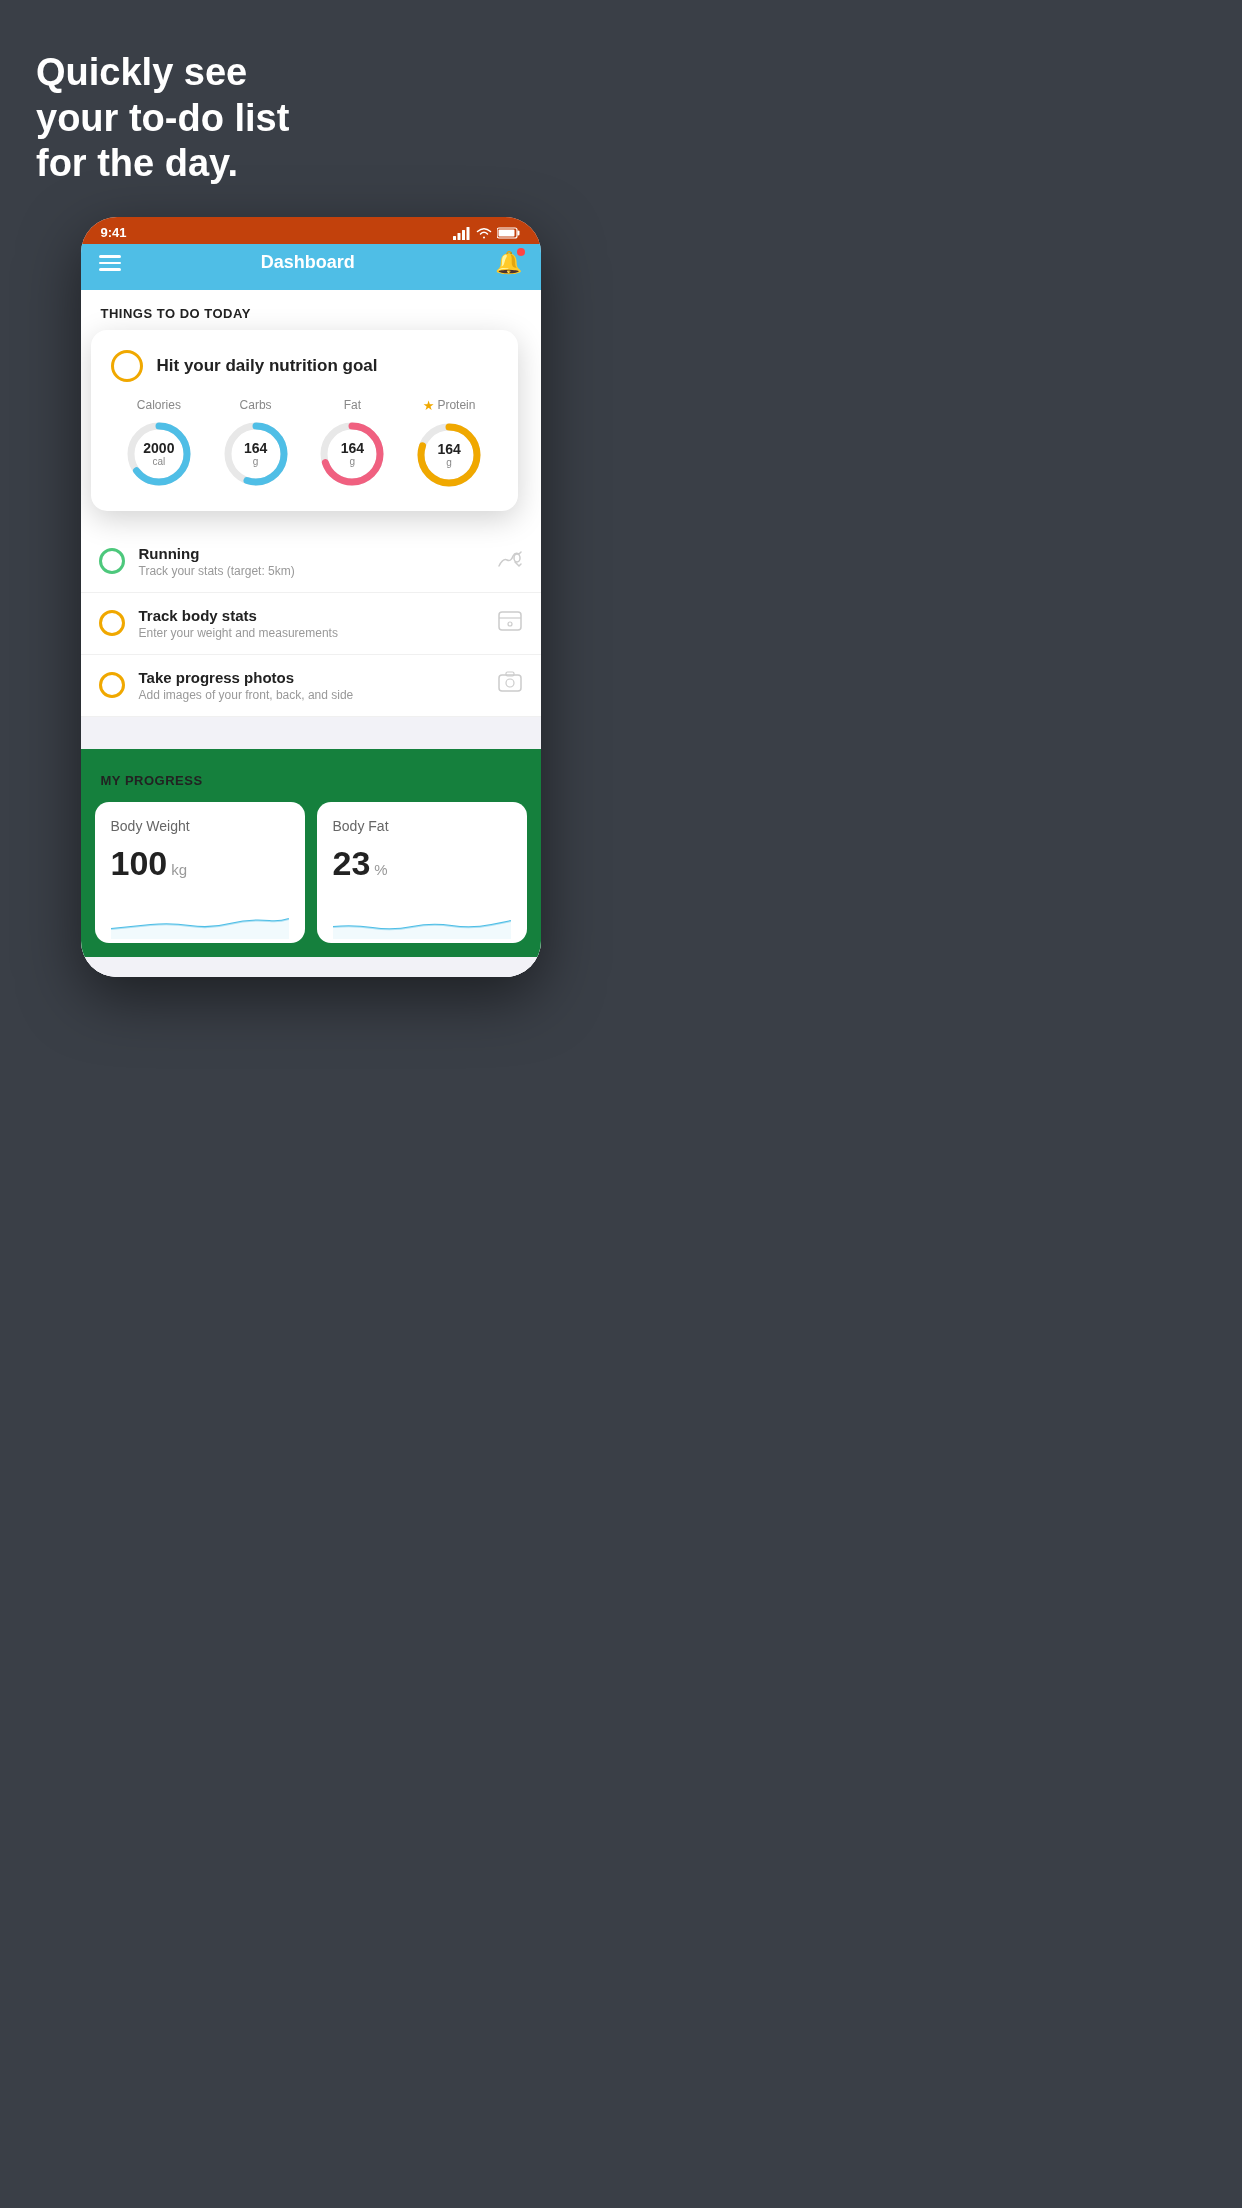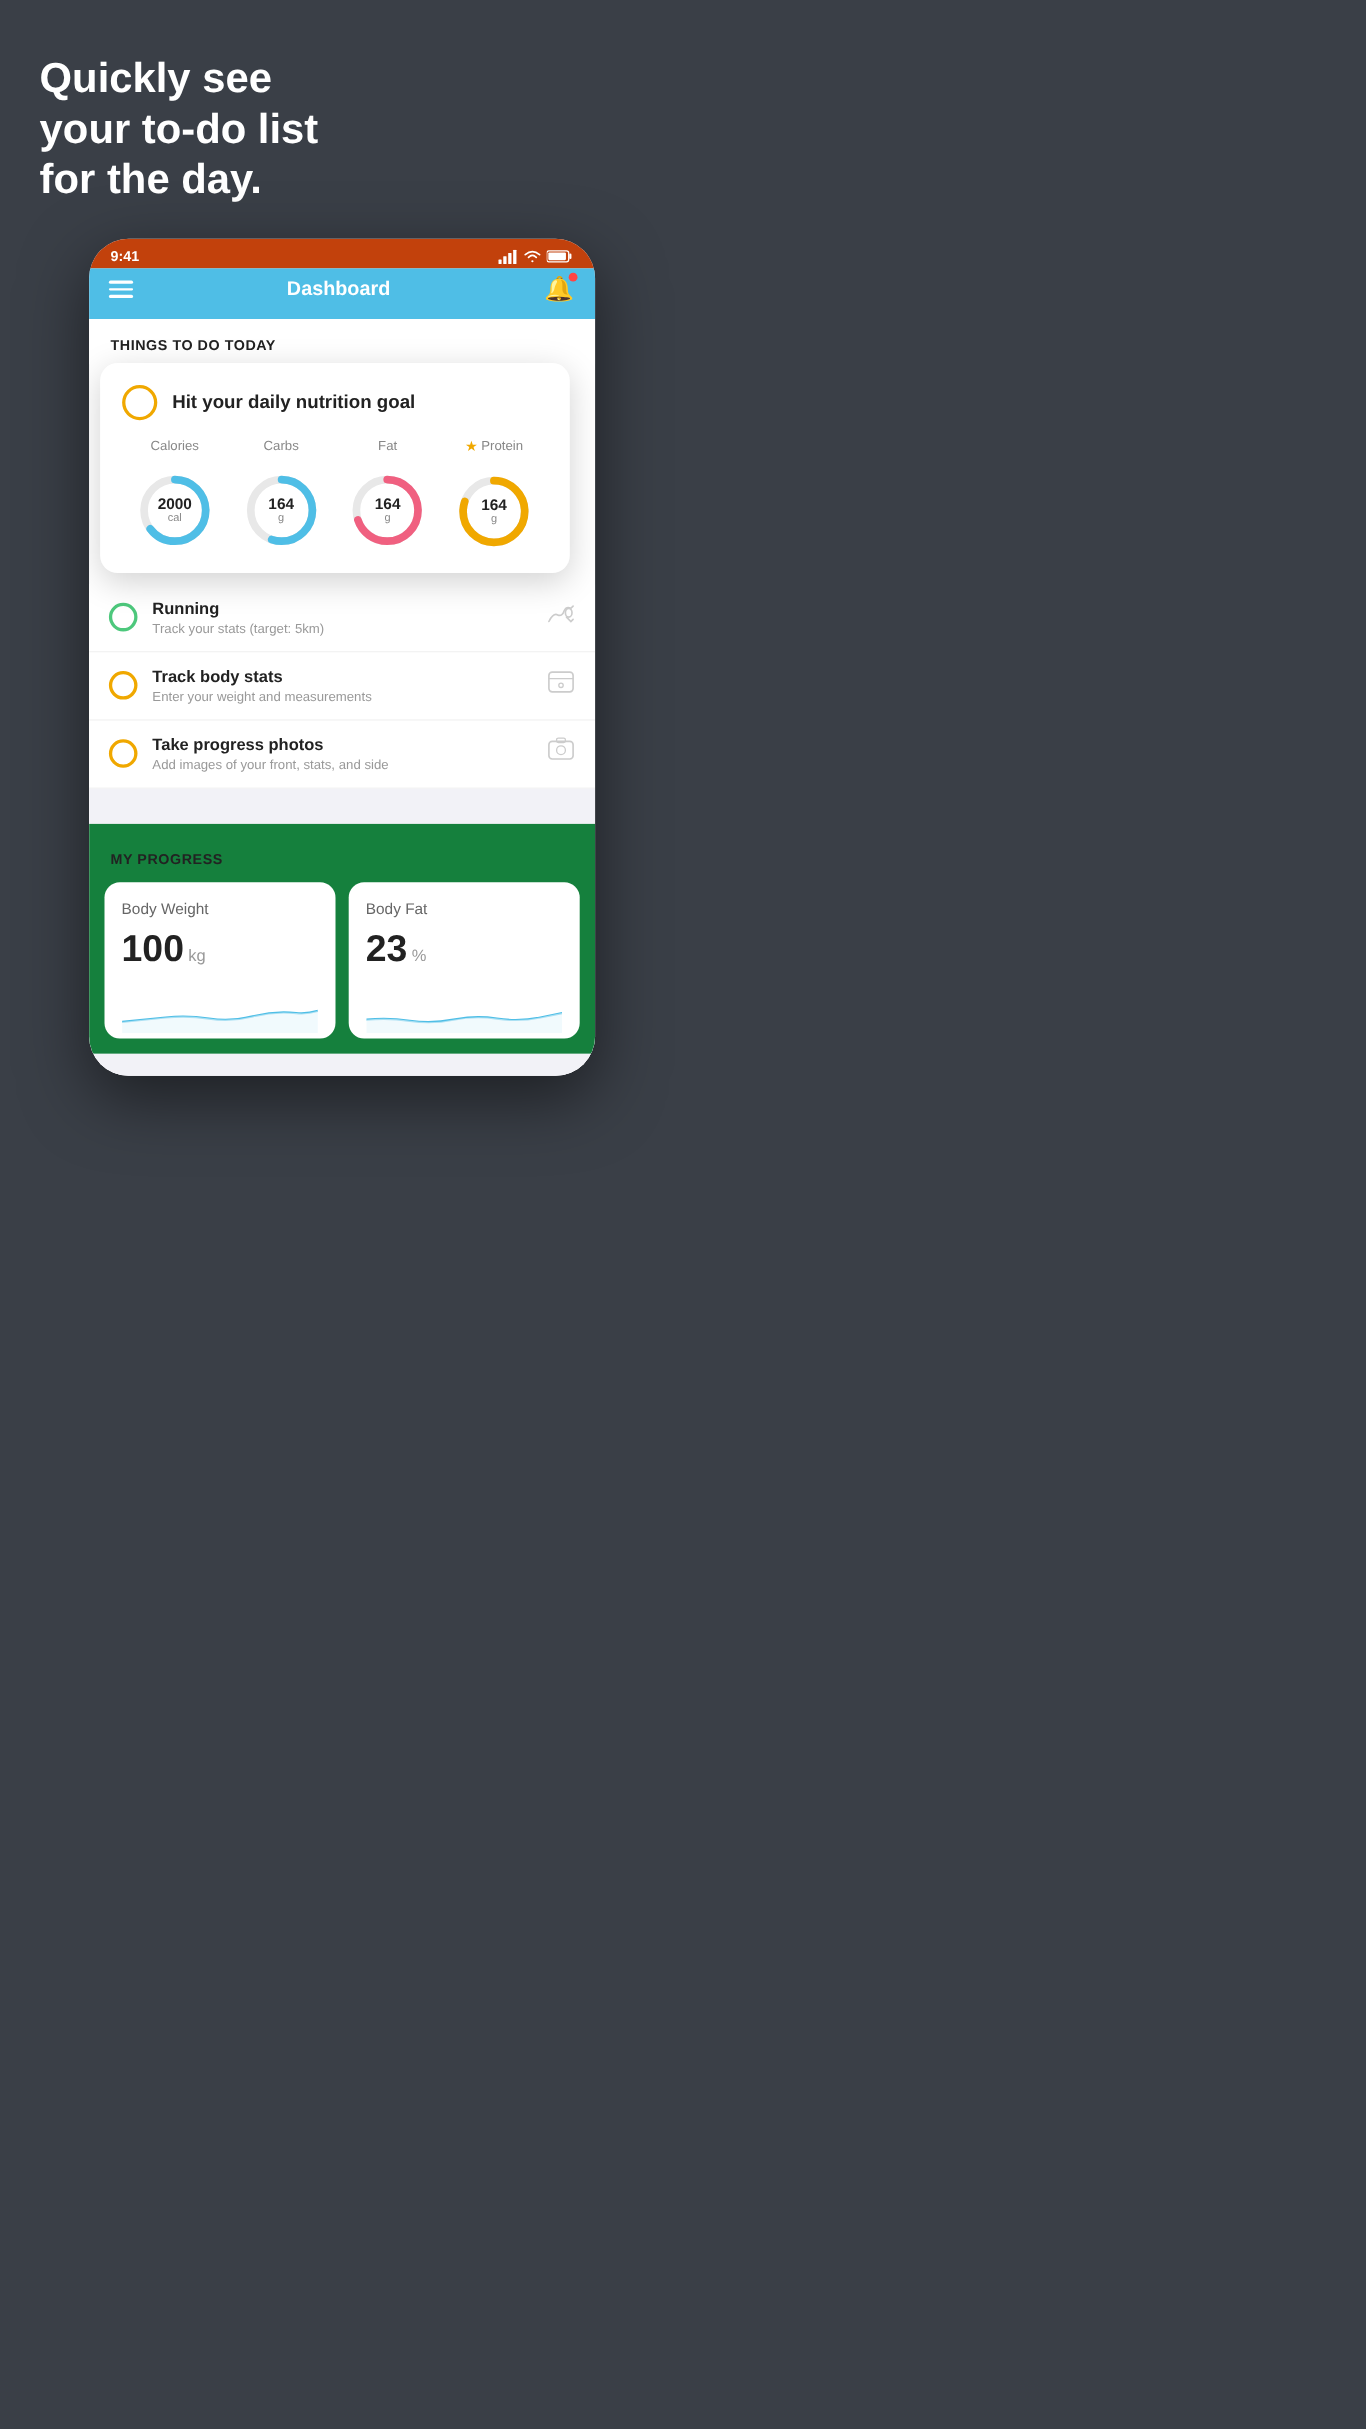--- a/index.html
+++ b/index.html
@@ -140,21 +140,21 @@
     
     .nutrition-row {
       display: flex;
       justify-content: space-around;
       align-items: flex-start;
     }
     .nutrition-item {
       display: flex;
       flex-direction: column;
       align-items: center;
-      gap: 16px;
+      gap: 6px;
     }
     .nutrition-label {
       font-size: 12px;
       color: #888;
       display: flex;
       align-items: center;
       gap: 3px;
     }
     .star-icon {
       color: #f0a800;
@@ -439,21 +439,21 @@
             <line x1="2" y1="10" x2="24" y2="10" stroke="#ccc" stroke-width="1.2"></line>
             <circle cx="13" cy="16" r="2" stroke="#ccc" stroke-width="1.2"></circle>
           </svg>
         </div>
       </div>
 
       <div class="todo-item">
         <div class="todo-circle yellow-empty"></div>
         <div class="todo-text">
           <div class="todo-title">Take progress photos</div>
-          <div class="todo-subtitle">Add images of your front, stats, and side</div>
+          <div class="todo-subtitle">Add images of your front, back, and side</div>
         </div>
         <div class="todo-icon">
           <svg width="26" height="26" viewBox="0 0 26 26" fill="none">
             <rect x="2" y="5" width="22" height="16" rx="3" stroke="#ccc" stroke-width="1.5" fill="none"></rect>
             <circle cx="13" cy="13" r="4" stroke="#ccc" stroke-width="1.2"></circle>
             <rect x="9" y="2" width="8" height="4" rx="1.5" stroke="#ccc" stroke-width="1.2" fill="none"></rect>
           </svg>
         </div>
       </div>
 

